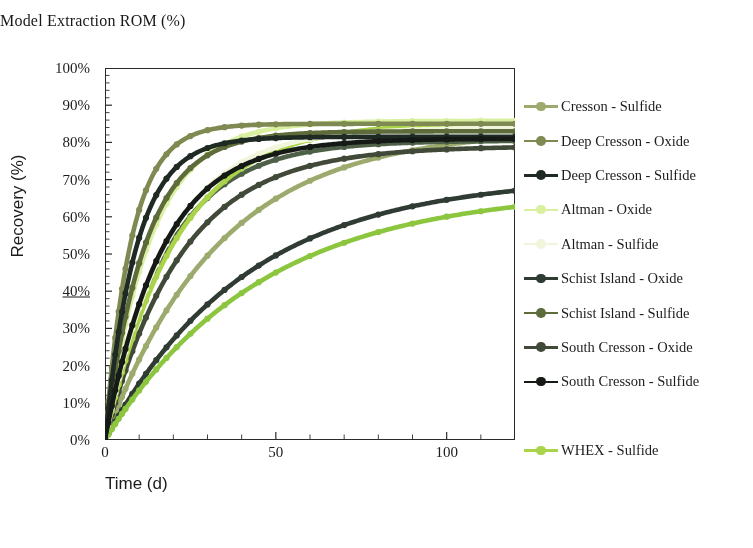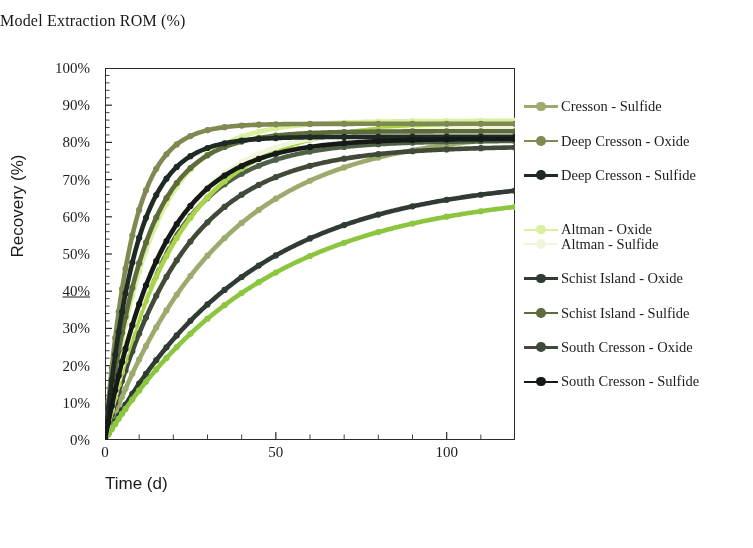--- a/index.html
+++ b/index.html
@@ -633,21 +633,21 @@
         </span>
         <span class="legend-label">Deep Cresson - Oxide</span>
       </div>
       <div class="legend-item" style="top: 103.2px;">
         <span class="legend-symbol">
           <span class="legend-line" style="background: rgb(30, 42, 35);"></span>
           <span class="legend-marker" style="background: rgb(30, 42, 35);"></span>
         </span>
         <span class="legend-label">Deep Cresson - Sulfide</span>
       </div>
-      <div class="legend-item" style="top: 137.6px; margin-top: 20px;">
+      <div class="legend-item" style="top: 137.6px;">
         <span class="legend-symbol">
           <span class="legend-line" style="background: rgb(216, 240, 160);"></span>
           <span class="legend-marker" style="background: rgb(216, 240, 160);"></span>
         </span>
         <span class="legend-label">Altman - Oxide</span>
       </div>
       <div class="legend-item" style="top: 172px;">
         <span class="legend-symbol">
           <span class="legend-line" style="background: rgb(240, 245, 220);"></span>
           <span class="legend-marker" style="background: rgb(240, 245, 220);"></span>
@@ -675,15 +675,22 @@
         </span>
         <span class="legend-label">South Cresson - Oxide</span>
       </div>
       <div class="legend-item" style="top: 309.6px;">
         <span class="legend-symbol">
           <span class="legend-line" style="background: rgb(21, 26, 22);"></span>
           <span class="legend-marker" style="background: rgb(21, 26, 22);"></span>
         </span>
         <span class="legend-label">South Cresson - Sulfide</span>
       </div>
+      <div class="legend-item" style="top: 378.4px;">
+        <span class="legend-symbol">
+          <span class="legend-line" style="background: rgb(169, 211, 73);"></span>
+          <span class="legend-marker" style="background: rgb(169, 211, 73);"></span>
+        </span>
+        <span class="legend-label">WHEX - Sulfide</span>
+      </div>
     </div>
 
 </div>
 
 </body></html>

